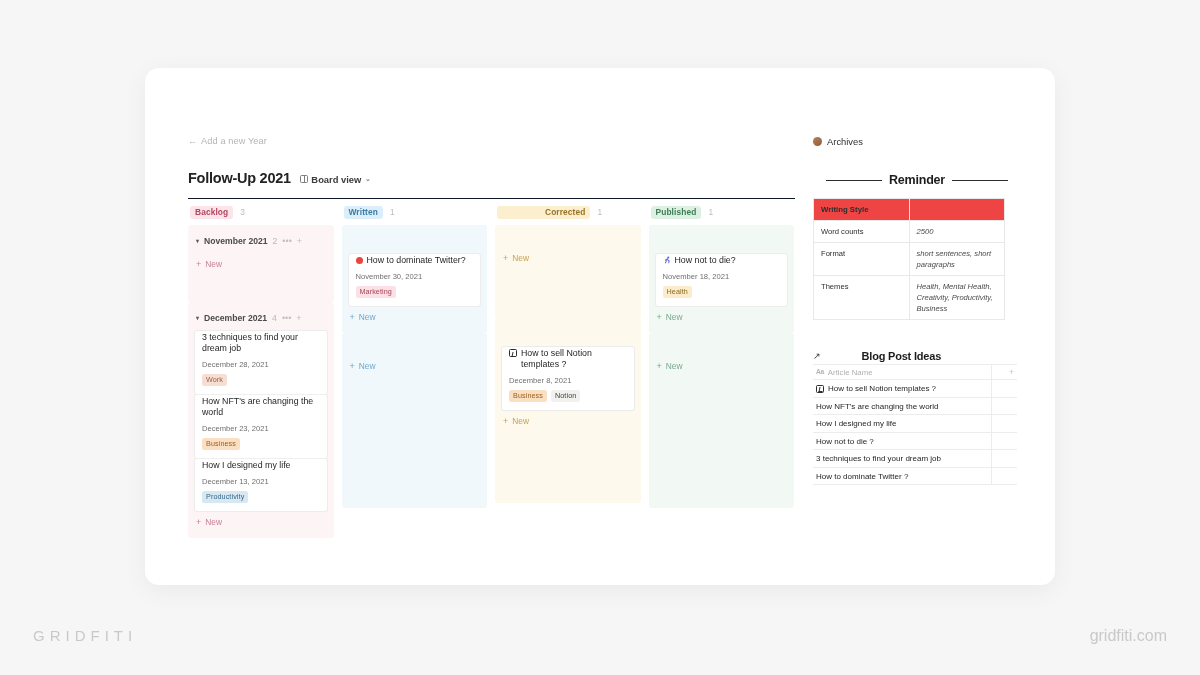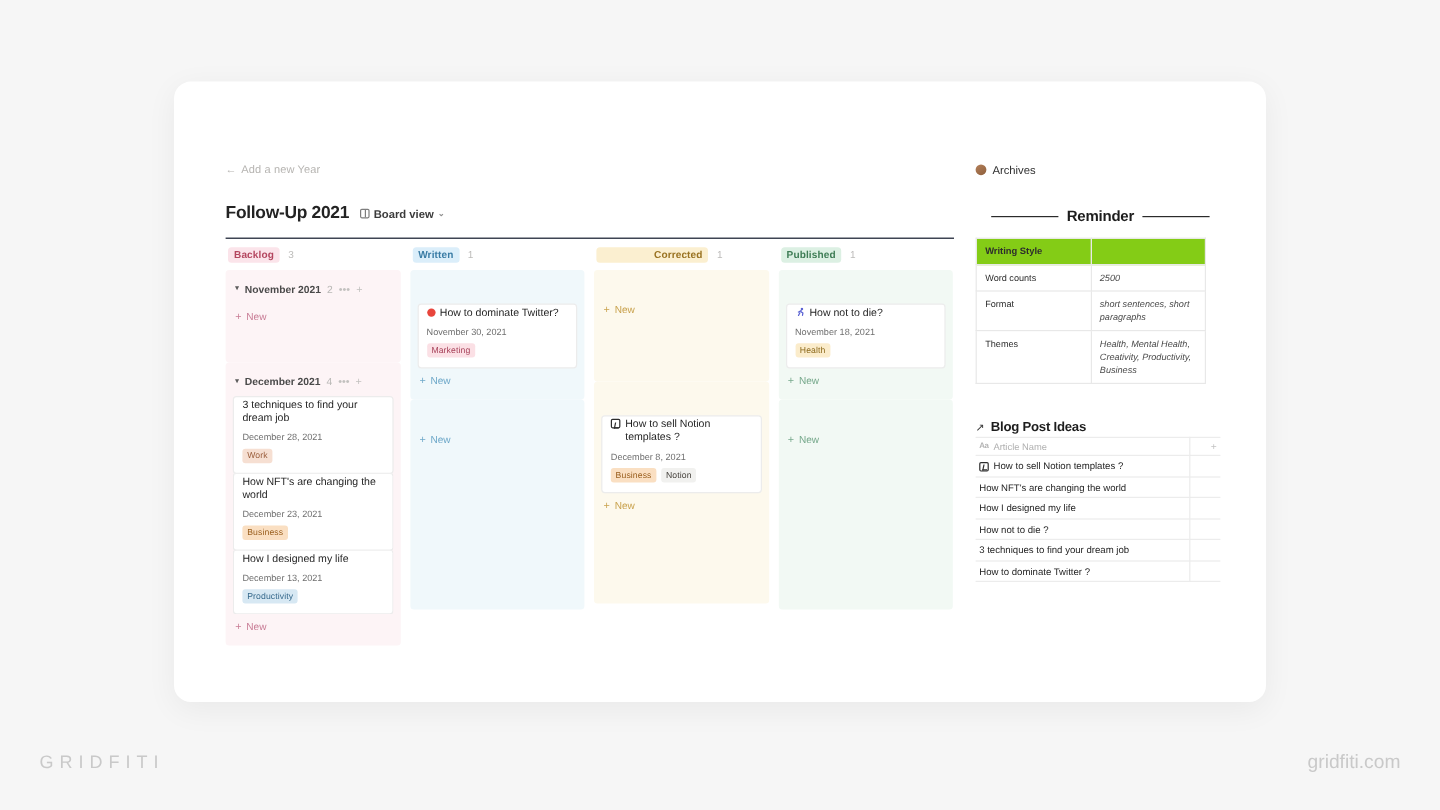--- a/index.html
+++ b/index.html
@@ -183,32 +183,32 @@
     table-layout: fixed;
   }
   table.rem th, table.rem td {
     border: 1px solid #e8e8e8;
     padding: 5px 7px;
     vertical-align: top;
     font-size: 7.6px;
     line-height: 1.45;
   }
   table.rem th {
-    background: #84cc16; text-align: left;
+    background: #ef4444; text-align: left;
     font-weight: 600; color: #2d2d2d; font-size: 7.8px;
   }
   table.rem td.k { color: #2d2d2d; width: 43%; }
   table.rem td.v { color: #4a4a4a; font-style: italic; }
 
   .blog-head {
     display: flex; align-items: center; gap: 5px;
     margin-top: 30px; margin-bottom: 2px;
   }
   .blog-head .arrow { font-size: 9px; color: #3a3a3a; }
-  .blog-title { font-size: 11px; font-weight: 700; color: #1d1d1d; letter-spacing: -.2px; }
+  .blog-title { font-size: 11px; font-weight: 700; color: #1d1d1d; letter-spacing: -.2px; margin-left: 36px; }
 
   .blog-table { width: 204px; }
   .blog-hrow {
     display: flex; align-items: center; justify-content: space-between;
     border-bottom: 1px solid #ececec; border-top: 1px solid #ececec;
     padding: 4px 3px; height: 16px;
   }
   .blog-hleft { display: flex; gap: 4px; }
   .aa { font-size: 6.6px; color: #b3b3b3; font-weight: 700; letter-spacing: -.3px; }
   .blog-hname { font-size: 7.8px; color: #b0b0b0; }

